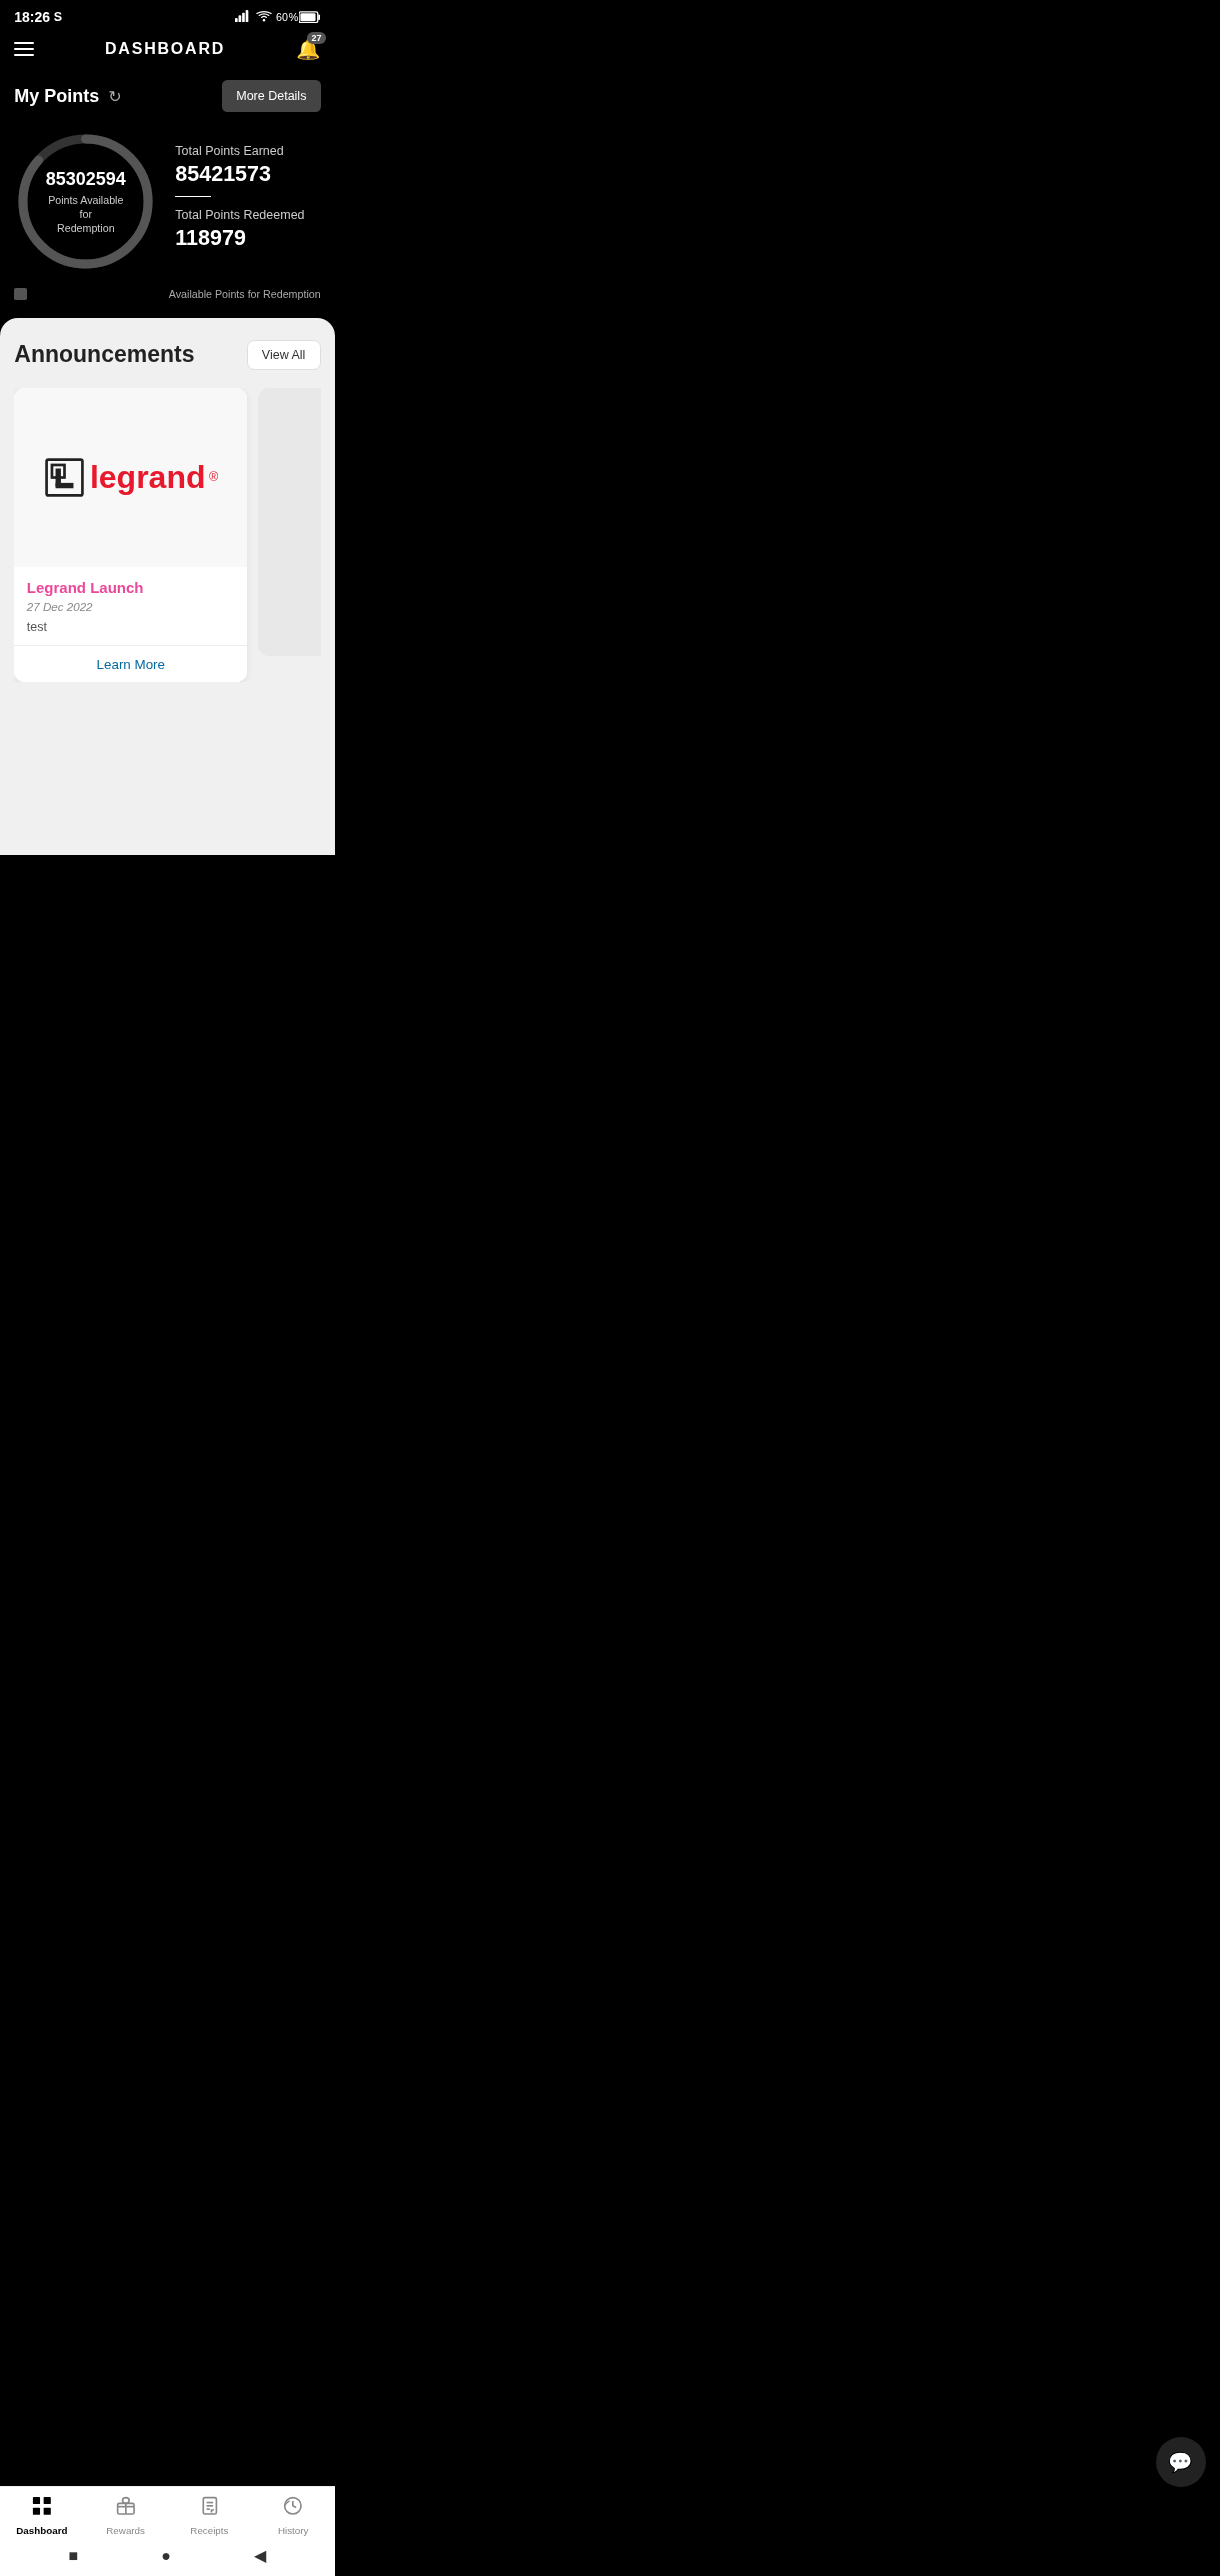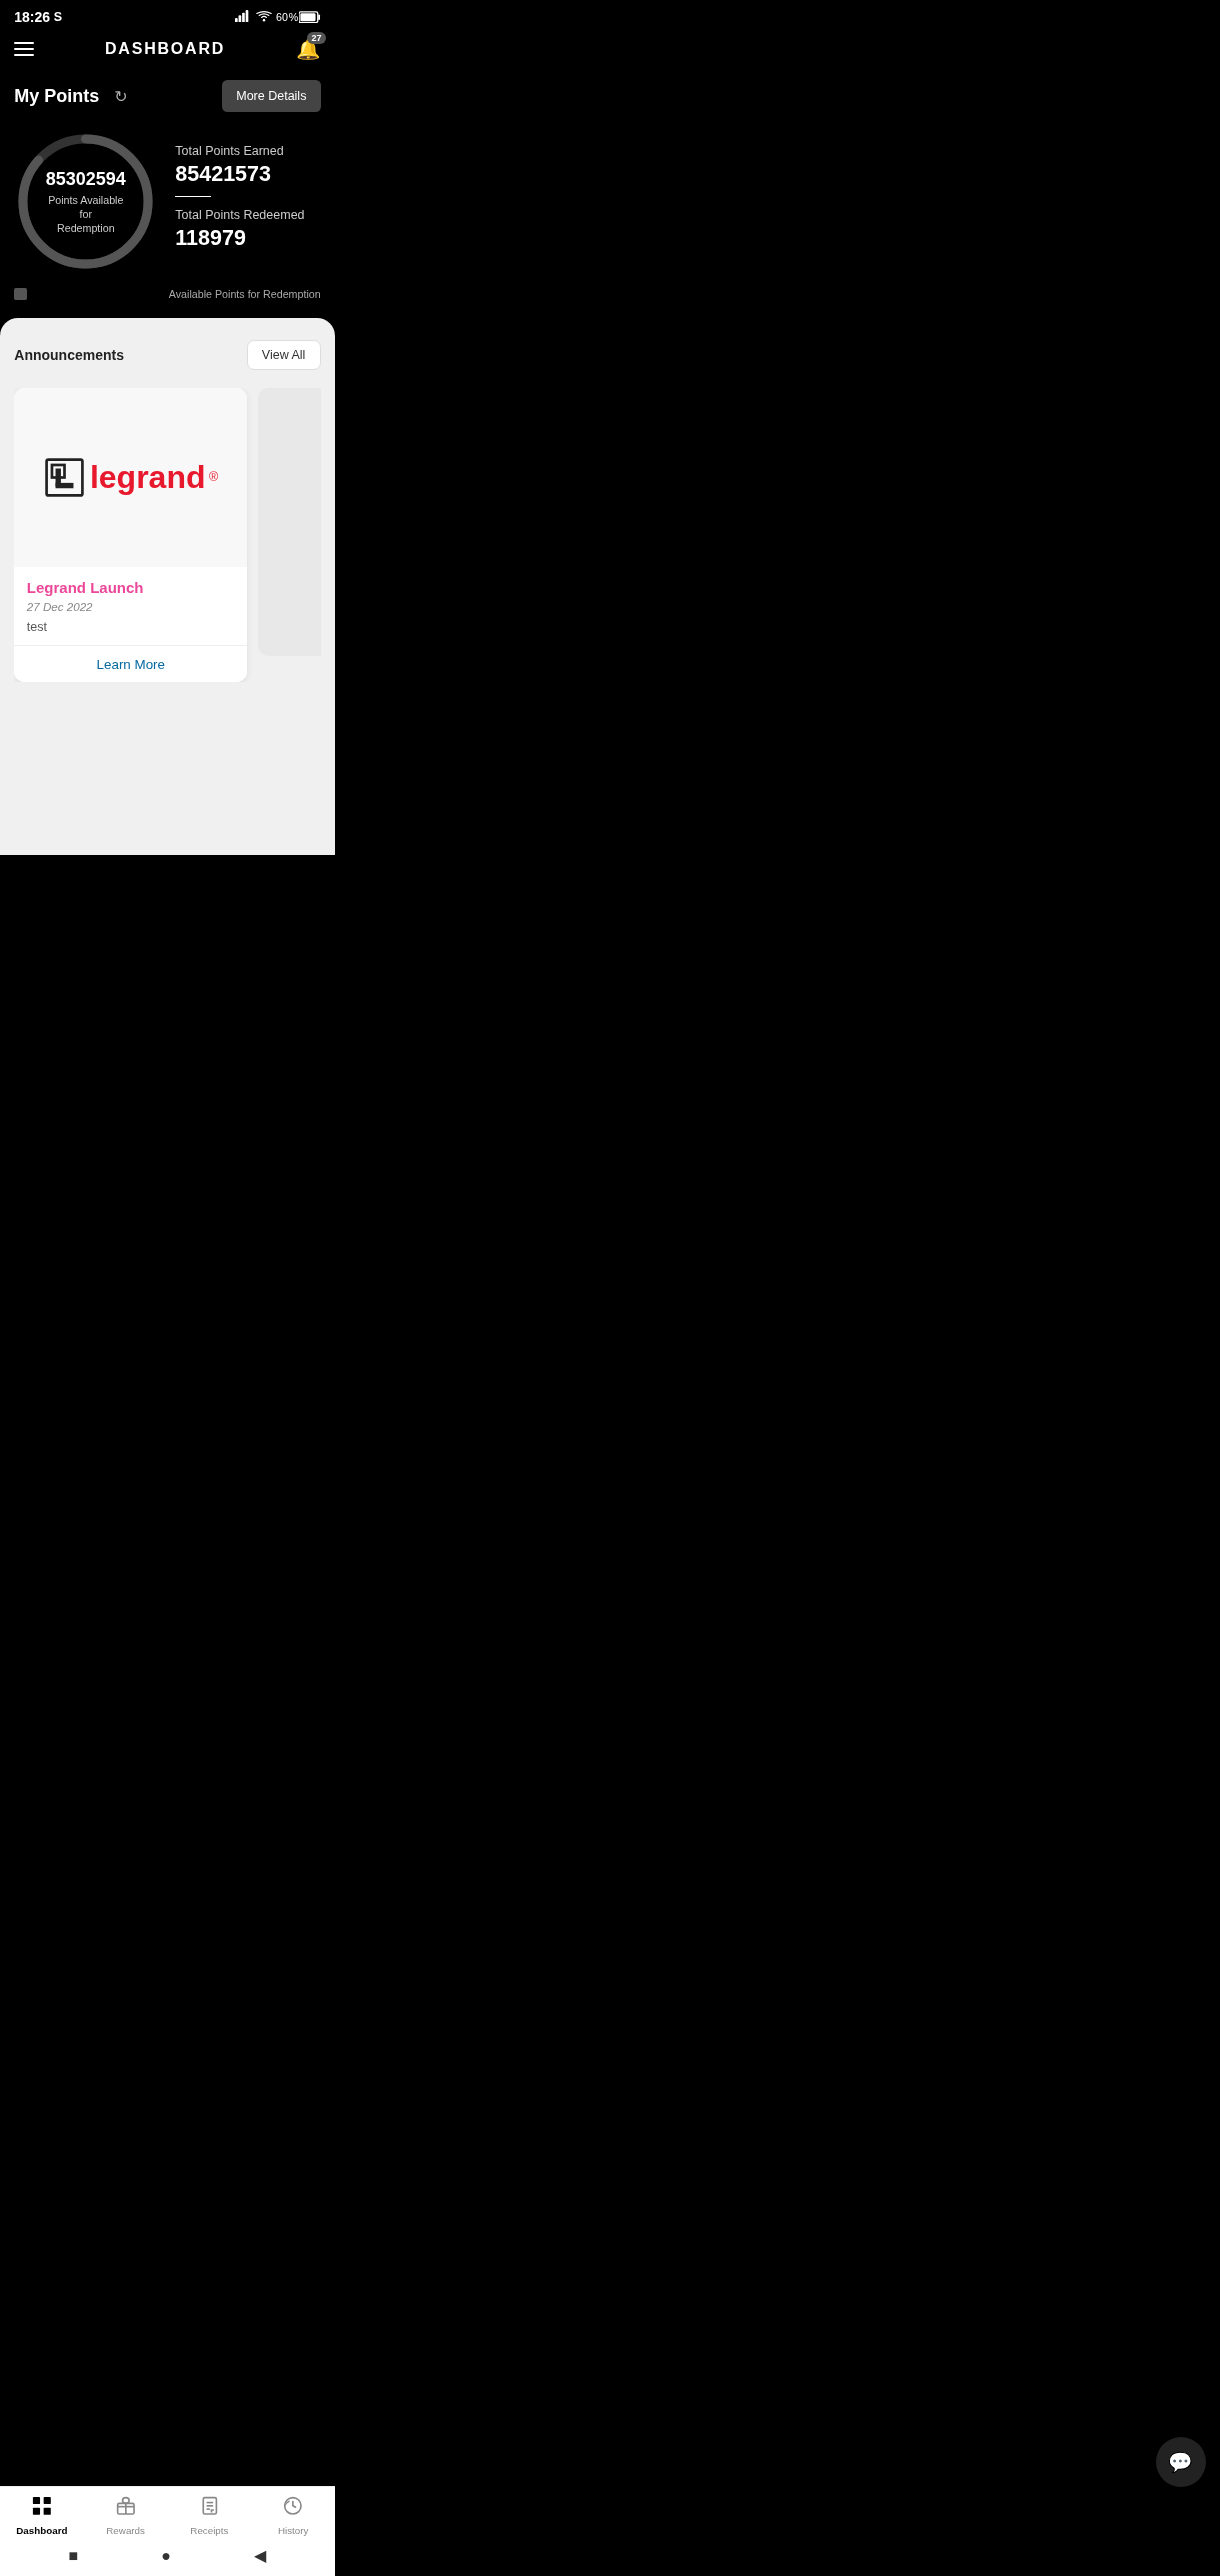--- a/index.html
+++ b/index.html
@@ -91,21 +91,21 @@
     }
     .points-header {
       display: flex;
       justify-content: space-between;
       align-items: center;
       margin-bottom: 18px;
     }
     .points-title-row {
       display: flex;
       align-items: center;
-      gap: 15px;
+      gap: 9px;
     }
     .points-title {
       font-size: 18px;
       font-weight: 700;
       color: #fff;
     }
     .refresh-icon {
       font-size: 16px;
       color: #aaa;
       cursor: pointer;
@@ -203,21 +203,21 @@
       padding: 21.5px 14.3px;
       min-height: 537px;
     }
     .announcements-header {
       display: flex;
       justify-content: space-between;
       align-items: center;
       margin-bottom: 18px;
     }
     .announcements-title {
-      font-size: 14px;
+      font-size: 23px;
       font-weight: 600;
       color: #222;
     }
     .view-all-btn {
       background: #fff;
       color: #333;
       border: 0.9px solid #ddd;
       border-radius: 7.2px;
       padding: 7.2px 14.3px;
       font-size: 12.5px;

